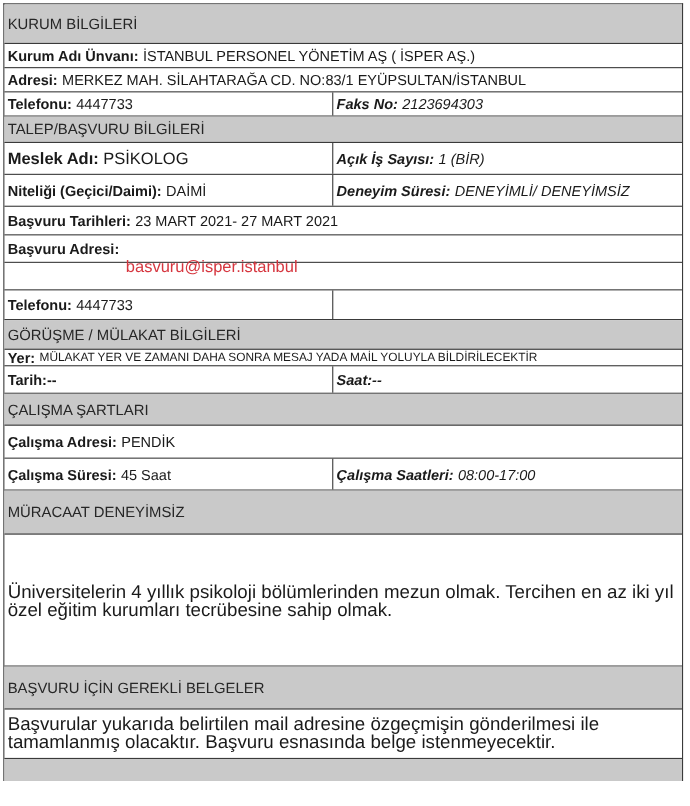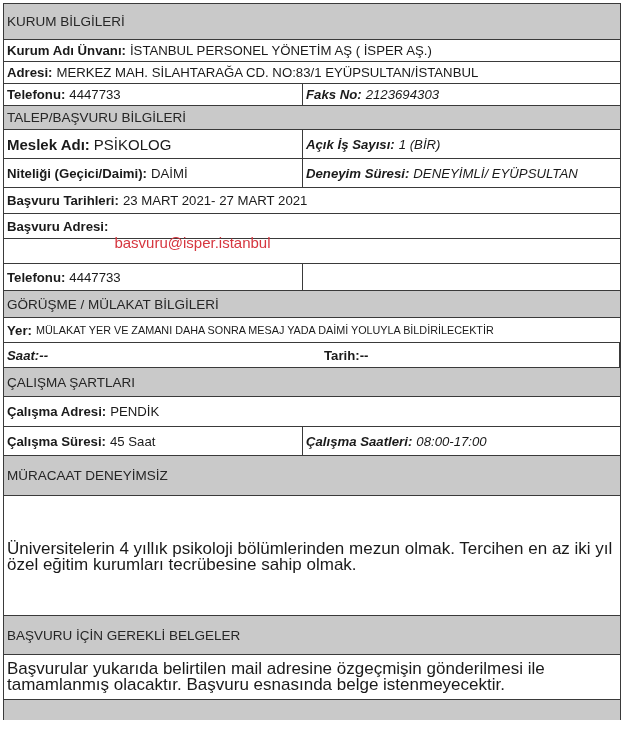--- a/index.html
+++ b/index.html
@@ -74,21 +74,21 @@
       <span>1 (BİR)</span>
     </div>
   </div>
   <div class="row" style="height:29px">
     <div class="cell left">
       <b class="lbl">Niteliği (Geçici/Daimi):</b>
       <span>DAİMİ</span>
     </div>
     <div class="cell right">
       <b class="lbl">Deneyim Süresi:</b>
-      <span>DENEYİMLİ/ EYÜPSULTAN</span>
+      <span>DENEYİMLİ/ DENEYİMSİZ</span>
     </div>
   </div>
   <div class="row" style="height:26px">
     <div class="cell full">
       <b class="lbl">Başvuru Tarihleri:</b>
       <span>23 MART 2021- 27 MART  2021</span>
     </div>
   </div>
   <div class="row" style="height:25px">
     <div class="cell full">
@@ -103,32 +103,32 @@
     <div class="cell left">
       <b class="lbl">Telefonu:</b>
       <span>4447733</span>
     </div>
     <div class="cell right"></div>
   </div>
 
   <div class="row hdr" style="height:27px">
     <div class="cell full">GÖRÜŞME / MÜLAKAT BİLGİLERİ</div>
   </div>
-  <div class="row" style="height:25px">
+  <div class="row" style="height:15px">
     <div class="cell full">
       <b class="lbl">Yer:</b>
-      <span class="small" style="font-size:10.8px">MÜLAKAT YER VE ZAMANI DAHA SONRA MESAJ YADA DAİMİ YOLUYLA BİLDİRİLECEKTİR</span>
+      <span class="small" style="font-size:10.8px">MÜLAKAT YER VE ZAMANI DAHA SONRA MESAJ YADA MAİL YOLUYLA BİLDİRİLECEKTİR</span>
     </div>
   </div>
   <div class="row" style="height:25px">
+    <div class="cell left">
+      <b class="lbl">Tarih:--</b>
+    </div>
     <div class="cell right">
       <b class="lbl">Saat:--</b>
-    </div>
-    <div class="cell left">
-      <b class="lbl">Tarih:--</b>
     </div>
   </div>
 
   <div class="row hdr" style="height:29px">
     <div class="cell full">ÇALIŞMA ŞARTLARI</div>
   </div>
   <div class="row" style="height:30px">
     <div class="cell full">
       <b class="lbl">Çalışma Adresi:</b>
       <span>PENDİK</span>

